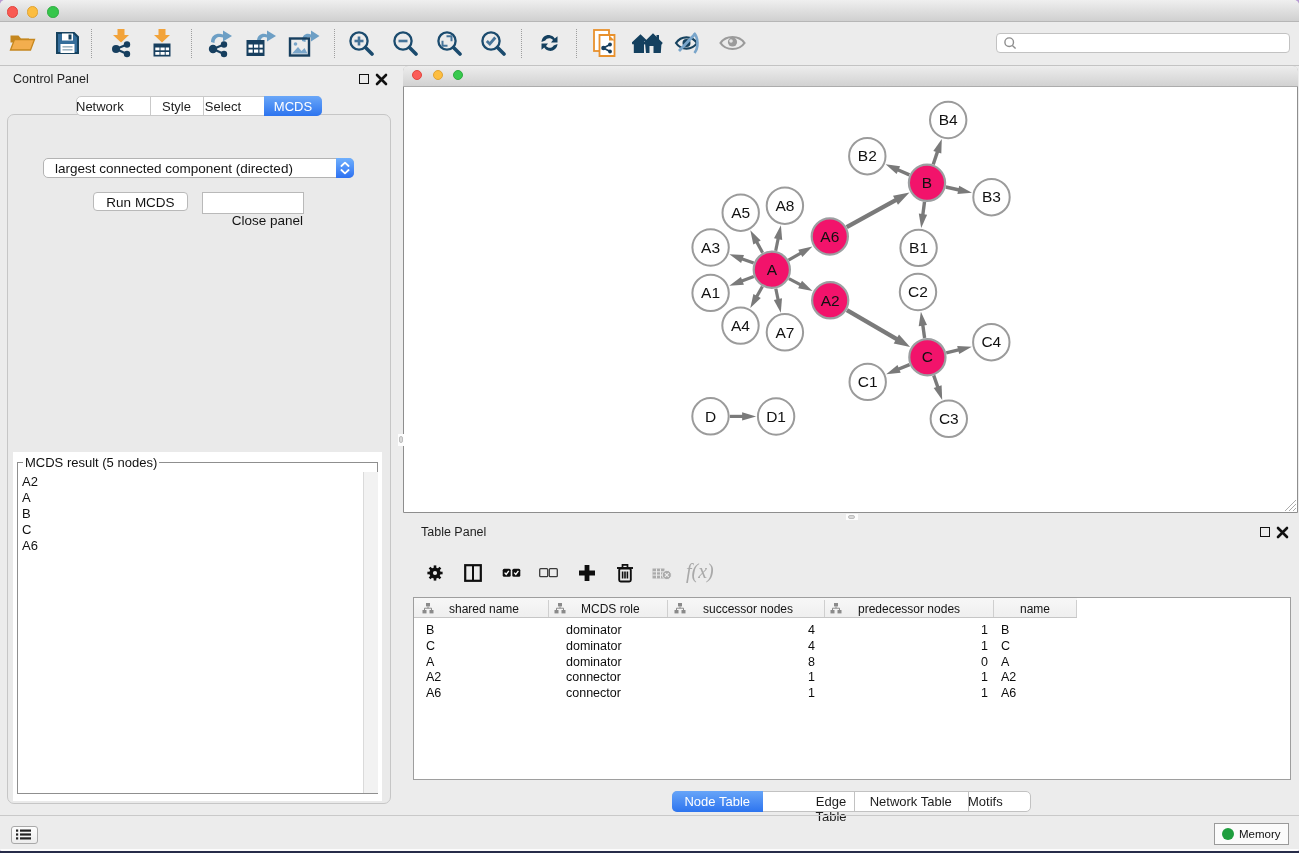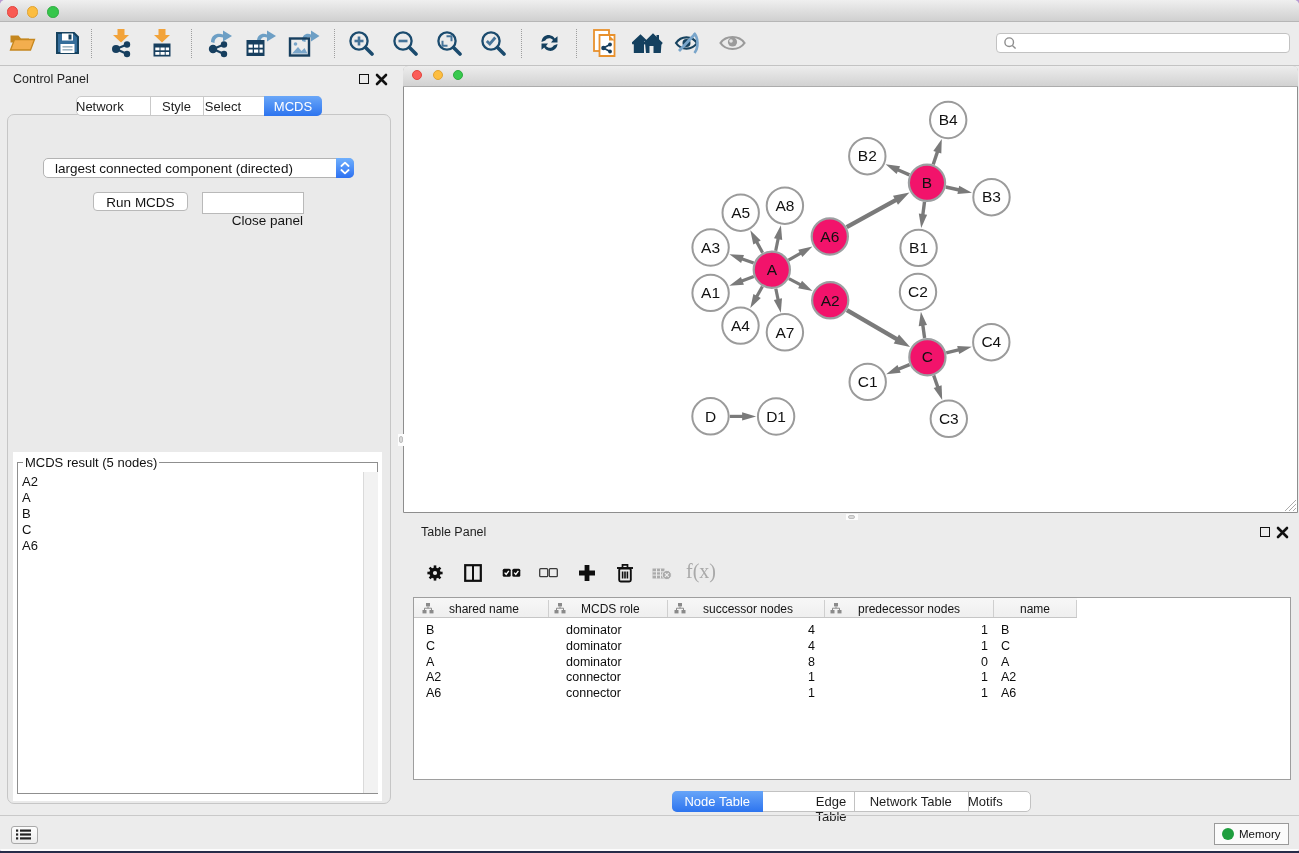--- a/index.html
+++ b/index.html
@@ -373,21 +373,21 @@
 <svg class="abs" style="left:652px;top:567px;" width="20" height="13" viewBox="0 0 20 13">
   <rect x="0.5" y="1.5" width="12" height="10" fill="#ababab"></rect>
   <line x1="0.5" y1="4.8" x2="12.5" y2="4.8" stroke="#ececec" stroke-width="1"></line>
   <line x1="0.5" y1="8.1" x2="12.5" y2="8.1" stroke="#ececec" stroke-width="1"></line>
   <line x1="4.5" y1="1.5" x2="4.5" y2="11.5" stroke="#ececec" stroke-width="1"></line>
   <line x1="8.5" y1="1.5" x2="8.5" y2="11.5" stroke="#ececec" stroke-width="1"></line>
   <circle cx="14.8" cy="8" r="4.6" fill="#ababab" stroke="#ececec" stroke-width="1"></circle>
   <path d="M12.9 6.1 L16.7 9.9 M16.7 6.1 L12.9 9.9" stroke="#ececec" stroke-width="1.3"></path>
 </svg>
 <div class="abs" style="left:686px;top:560px;font-family:'Liberation Serif',serif;
-  font-size:20px;color:#a9a9a9;">f(x)</div>
+  font-style:italic;font-size:20px;color:#a9a9a9;">f(x)</div>
 
 <div class="abs" style="left:414px;top:598px;width:663px;height:20px;
   background:linear-gradient(#f7f7f7,#efefef);border-bottom:1px solid #c6c6c6;"></div>
 <div class="abs" style="left:548px;top:600px;width:1px;height:17px;background:#cfcfcf;"></div>
 <div class="abs" style="left:667px;top:600px;width:1px;height:17px;background:#cfcfcf;"></div>
 <div class="abs" style="left:824px;top:600px;width:1px;height:17px;background:#cfcfcf;"></div>
 <div class="abs" style="left:993px;top:600px;width:1px;height:17px;background:#cfcfcf;"></div>
 <div class="abs" style="left:1076px;top:600px;width:1px;height:17px;background:#cfcfcf;"></div>
 <div class="abs" style="left:449px;top:602px;width:100px;font-size:12px;color:#141414;">shared name</div>
 <div class="abs" style="left:581px;top:602px;width:100px;font-size:12px;color:#141414;">MCDS role</div>

